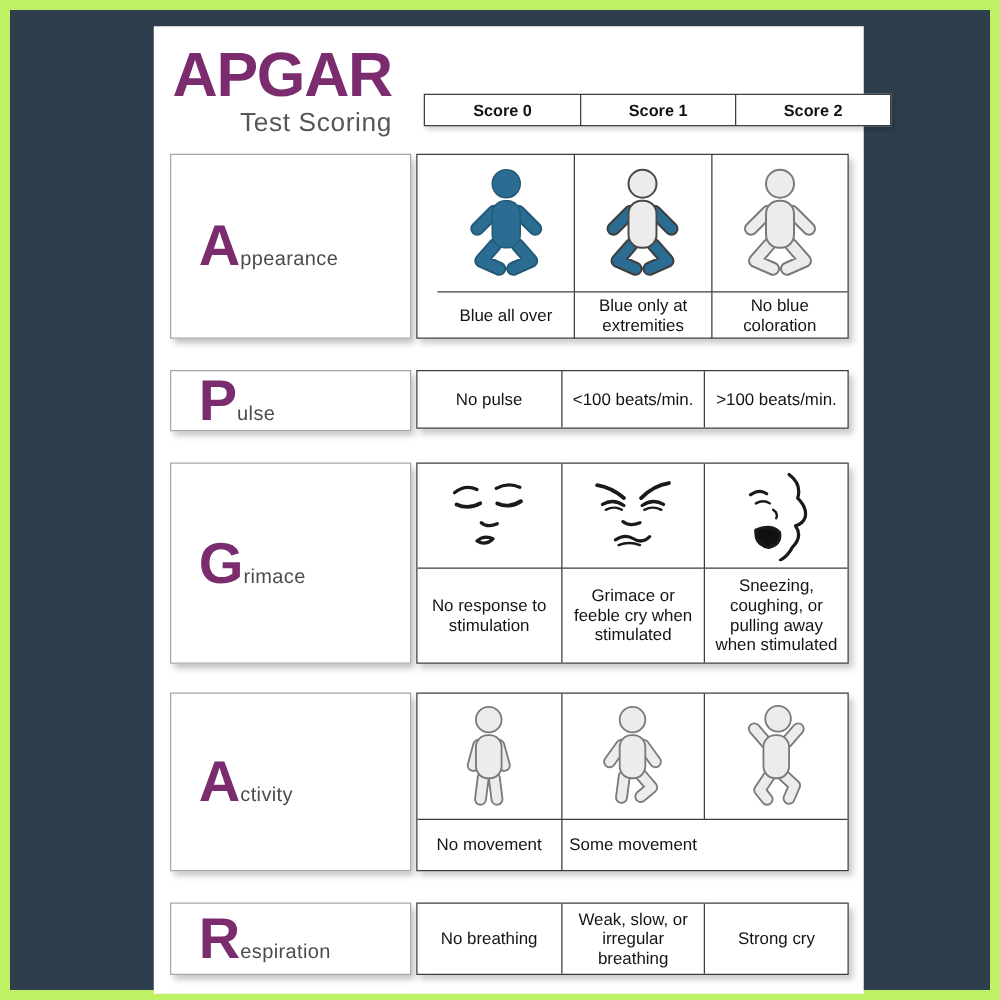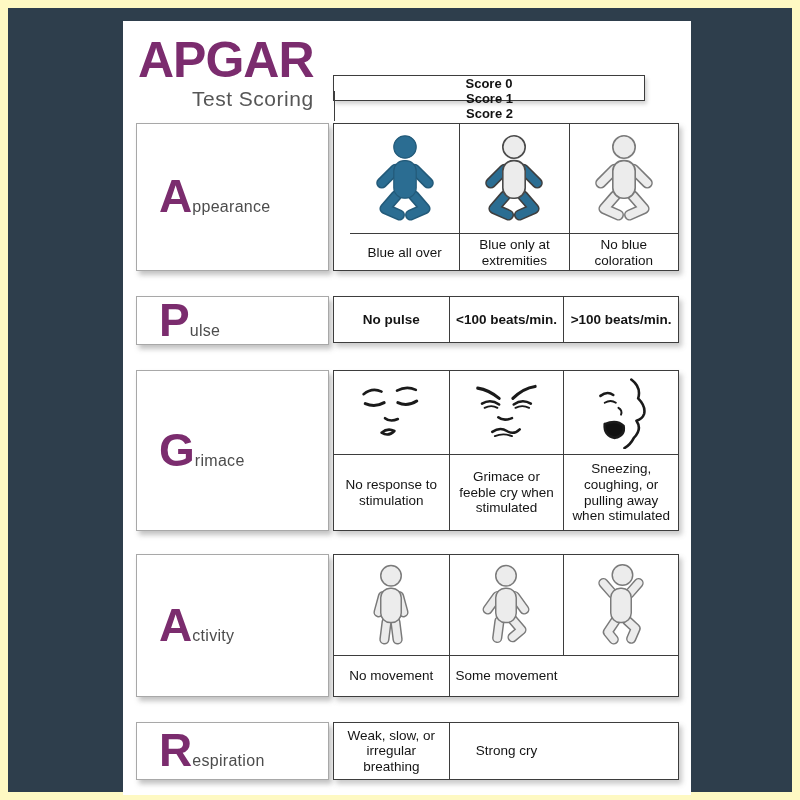--- a/index.html
+++ b/index.html
@@ -1,28 +1,28 @@
 <!DOCTYPE html>
 <html><head>
 <meta charset="utf-8">
 <style>
   html,body{margin:0;padding:0;background:#1fae96;}
   *{box-sizing:border-box;font-family:"Liberation Sans",sans-serif;}
-  .canvas{position:relative;width:800px;height:800px;background:#fef9c3;overflow:hidden;}
+  .canvas{position:relative;width:800px;height:800px;background:#bef264;overflow:hidden;}
   .slate{position:absolute;left:8px;top:8px;width:784px;height:784px;background:#2e3e4c;}
   .card{position:absolute;left:115px;top:13px;width:568px;height:774px;background:#ffffff;}
 
   
   .title-block{position:absolute;left:15px;top:14px;}
   .main-title{margin:0;font-size:50px;line-height:1.0;font-weight:bold;letter-spacing:-1px;color:#7b2c6e;}
   .sub-title{margin:2px 0 0 1px;font-size:21px;color:#565656;letter-spacing:0.5px;text-align:right;}
 
   
-  .score-header{position:absolute;left:210px;top:54px;width:312px;height:26px;
-    display:grid;grid-template-columns:1fr;
+  .score-header{position:absolute;left:216px;top:54px;width:374px;height:26px;
+    display:grid;grid-template-columns:1fr 1fr 1fr;
     border:1.5px solid #3d3d3d;background:#fff;box-shadow:2px 3px 4px rgba(0,0,0,0.18);}
   .score-header > div{display:flex;align-items:center;justify-content:center;
     font-size:13px;font-weight:bold;color:#111;border-left:1.5px solid #3d3d3d;}
   .score-header > div:first-child{border-left:none;}
 
   
   .row-label{position:absolute;left:13px;width:193px;background:#fff;
     border:1px solid #a8a8a8;box-shadow:3px 4px 5px rgba(80,80,80,0.35);
     display:flex;align-items:center;padding-left:22px;}
   .lbl-inner{display:flex;align-items:baseline;}
@@ -36,21 +36,21 @@
   .grid > div{border-left:1.5px solid #3d3d3d;}
   .grid > div:nth-child(3n+1){border-left:none;}
   .icon-cell{display:flex;align-items:center;justify-content:center;border-bottom:1.5px solid #3d3d3d;}
   .text-cell{display:flex;align-items:center;justify-content:center;text-align:center;
     font-size:13.5px;line-height:1.15;color:#141414;padding:3px 4px;}
 
   
   .lbl-appearance{top:102px;height:148px;}
   .grid-appearance{top:102px;height:148px;grid-template-rows:110px 1fr;padding-left:16px;}
   .lbl-pulse{top:275px;height:49px;}
-  .grid-pulse{top:275px;height:47px;grid-template-rows:1fr;font-weight:bold;}
+  .grid-pulse{top:275px;height:47px;grid-template-rows:1fr;}
   .lbl-grimace{top:349px;height:161px;}
   .grid-grimace{top:349px;height:161px;grid-template-rows:84px 1fr;}
   .lbl-activity{top:533px;height:143px;}
   .grid-activity{top:533px;height:143px;grid-template-rows:101px 1fr;}
   .lbl-respiration{top:701px;height:58px;}
   .grid-respiration{top:701px;height:58px;grid-template-rows:1fr;}
 
   
   svg .limb-under{stroke-width:14;fill:none;}
   svg .limb-over{stroke-width:10;fill:none;}
@@ -223,19 +223,20 @@
         <div class="text-cell">Some movement</div>
       </div>
 
       <div class="row-label lbl-respiration">
         <span class="lbl-inner">
           <span class="initial">R</span>
             <span class="rest">espiration</span>
         </span>
       </div>
       <div class="grid grid-respiration">
+        <div class="text-cell">No breathing</div>
         <div class="text-cell">Weak, slow, or irregular breathing</div>
         <div class="text-cell">Strong cry</div>
       </div>
 
     </div>
   </div>
 </div>
 
 </body></html>

